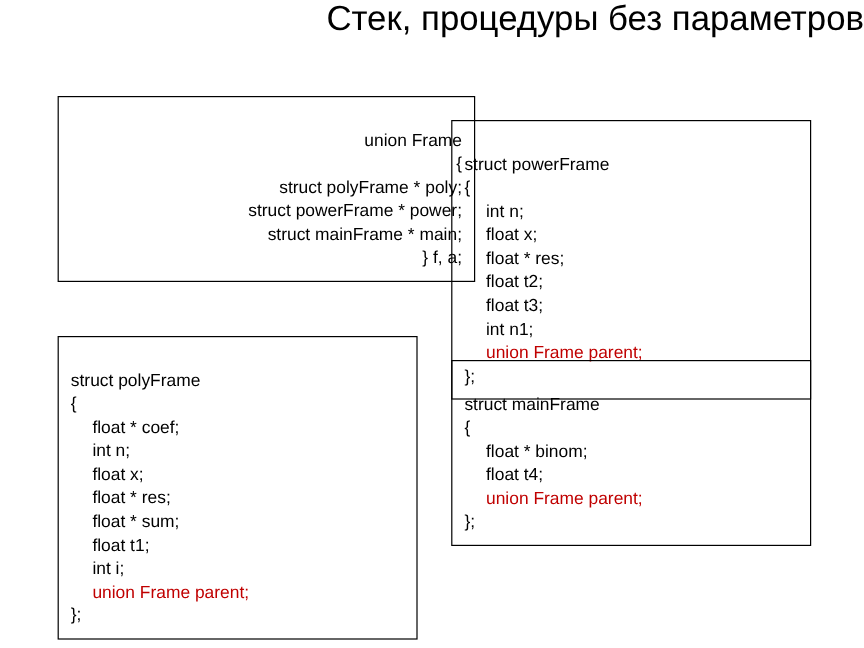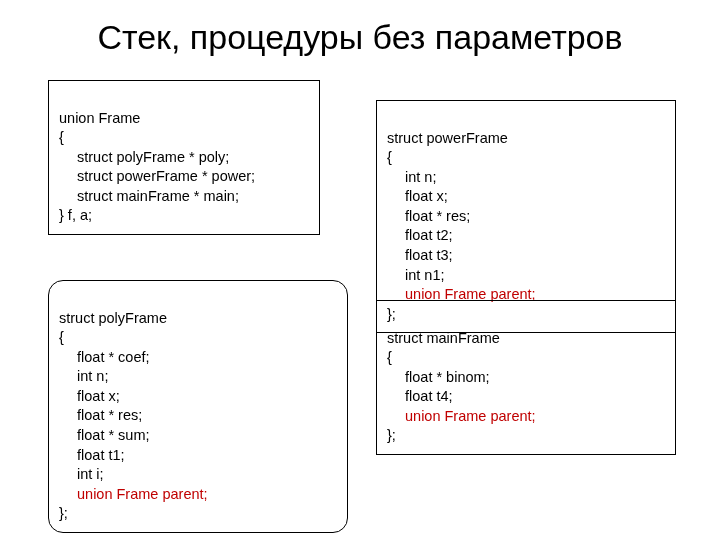--- a/index.html
+++ b/index.html
@@ -6,45 +6,44 @@
     margin: 0;
     padding: 0;
     width: 720px;
     height: 540px;
     background: #fff;
     font-family: Arial, Helvetica, sans-serif;
     color: #000;
     position: relative;
   }
   .title {
-    text-align: center;
-    font-size: 34px;
-    padding-top: 18px;
+    text-align: right;
+    font-size: 29px;
     padding-bottom: 12px;
     font-weight: 400;
   }
   .grid {
     position: absolute;
     top: 80px;
     left: 48px;
     right: 32px;
   }
   .box {
     position: absolute;
     border: 1px solid #000;
     padding: 8px 10px 8px 10px;
     font-size: 14.5px;
     line-height: 1.35;
     white-space: pre;
     box-sizing: border-box;
   }
   .hl { color: #c00000; }
-  .box-ul { left: 0;   top: 0;    width: 272px; }
+  .box-ul { left: 0;   top: 0;    width: 348px; text-align: right; }
   .box-ur { left: 328px; top: 20px;  width: 300px; }
-  .box-ll { left: 0;   top: 200px; width: 300px; border-radius: 15px; }
+  .box-ll { left: 0;   top: 200px; width: 300px; }
   .box-lr { left: 328px; top: 220px; width: 300px; }
   .indent { padding-left: 18px; display: inline-block; }
 </style>
 </head>
 <body>
 
 <div class="title">Стек, процедуры без параметров</div>
 
 <div class="grid">
 

